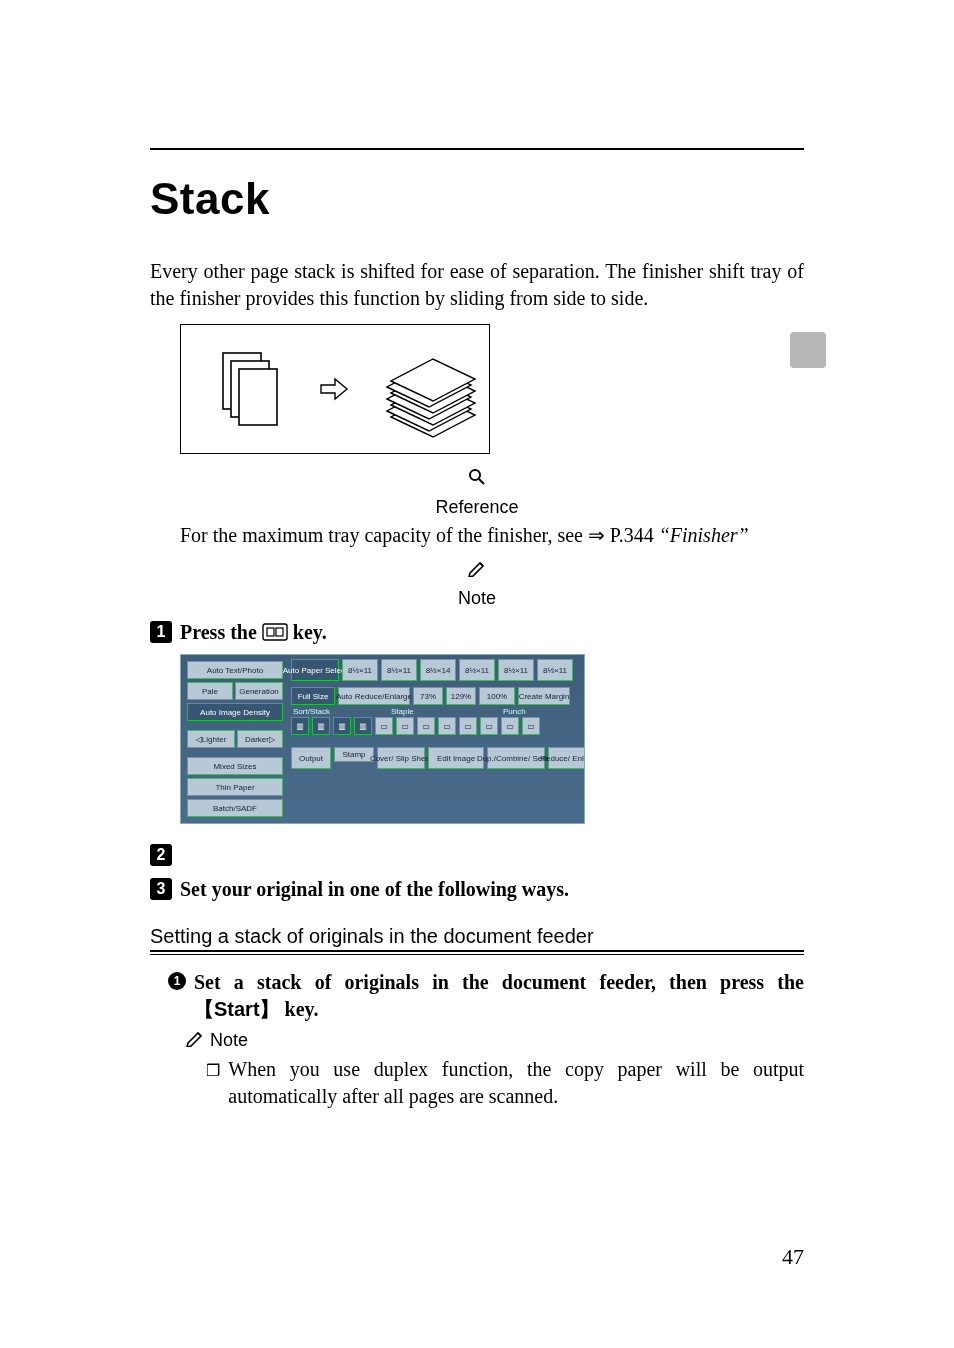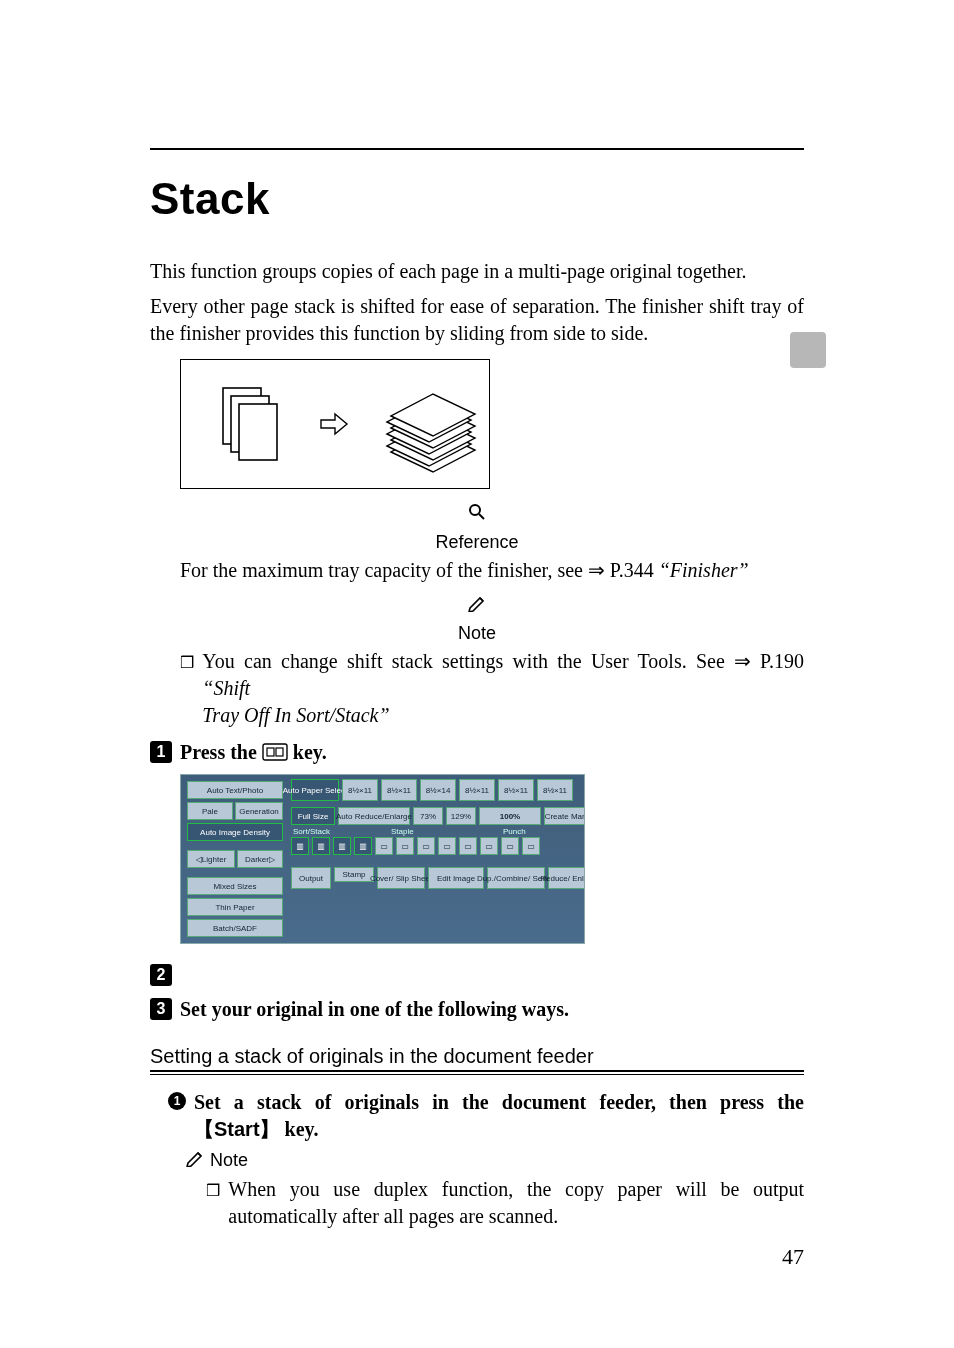--- a/index.html
+++ b/index.html
@@ -47,21 +47,20 @@
 </style>
 </head>
 <body>
 
 <div class="page">
   <div class="hr-top"></div>
   <div class="side-tab"></div>
 
   <h1>Stack</h1>
 
-  <p class="body">This function groups copies of each page in a multi-page original together.</p>
   <p class="body justify">Every other page stack is shifted for ease of separation. The finisher shift tray of the finisher provides this function by sliding from side to side.</p>
 
   <div class="fig-wrap">
     <div class="fig">
       <svg width="306" height="126" viewBox="0 0 306 126">
 
         <g stroke="#000" stroke-width="1.6" fill="#fff">
           <rect x="42" y="28" width="38" height="56"></rect>
           <rect x="50" y="36" width="38" height="56"></rect>
           <rect x="58" y="44" width="38" height="56"></rect>
@@ -98,26 +97,20 @@
   </div>
 
   <div class="section-label">
     <span class="icon">
       <svg width="18" height="18" viewBox="0 0 18 18">
           <path d="M2 14 L12 4 L15 7 L5 17 L1 18 Z" fill="none" stroke="#000" stroke-width="1.6"></path>
           <line x1="12" y1="4" x2="15" y2="7" stroke="#000" stroke-width="1.6"></line>
         </svg>
     </span>
     <span>Note</span>
-  </div>
-  <div class="note-item justify">
-    <span>
-      <span>You can change shift stack settings with the User Tools. See </span><span class="ref-seq"><span class="arrow-page">⇒</span> <span>P.190</span></span><span class="italic"> “Shift</span>
-      <span class="italic" style="display:block;">Tray Off In Sort/Stack”</span>
-    </span>
   </div>
 
   <div class="step">
     <span class="step-num">1</span>
     <span class="step-text">
       <span>Press the </span><svg width="26" height="18" viewBox="0 0 26 18" style="vertical-align:-2px">
           <rect x="1" y="1" width="24" height="16" rx="2" fill="#fff" stroke="#000" stroke-width="1.4"></rect>
           <rect x="5" y="5" width="7" height="8" fill="none" stroke="#000" stroke-width="1.2"></rect>
           <rect x="14" y="5" width="7" height="8" fill="none" stroke="#000" stroke-width="1.2"></rect>
         </svg><span> key.</span>
@@ -157,21 +150,21 @@
         <div class="sp-btn" style="width:36px; height:22px">8½×11</div>
         <div class="sp-btn" style="width:36px; height:22px">8½×11</div>
         <div class="sp-btn" style="width:36px; height:22px">8½×11</div>
       </div>
 
       <div class="sp-row" style="left:110px; top:32px;">
         <div class="sp-btn dark" style="width:44px">Full Size</div>
         <div class="sp-btn" style="width:72px">Auto Reduce/Enlarge</div>
         <div class="sp-btn" style="width:30px">73%</div>
         <div class="sp-btn" style="width:30px">129%</div>
-        <div class="sp-btn" style="width:62px; font-weight:bold">100%</div>
+        <div class="sp-btn" style="width:36px; font-weight:normal">100%</div>
         <div class="sp-btn" style="width:52px">Create Margin</div>
       </div>
 
       <div class="sp-label" style="left:112px; top:52px">Sort/Stack</div>
       <div class="sp-label" style="left:210px; top:52px">Staple</div>
       <div class="sp-label" style="left:322px; top:52px">Punch</div>
 
       <div class="sp-row" style="left:110px; top:62px;">
         <div class="sp-btn dark" style="width:18px">▥</div>
         <div class="sp-btn dark" style="width:18px">▥</div>

